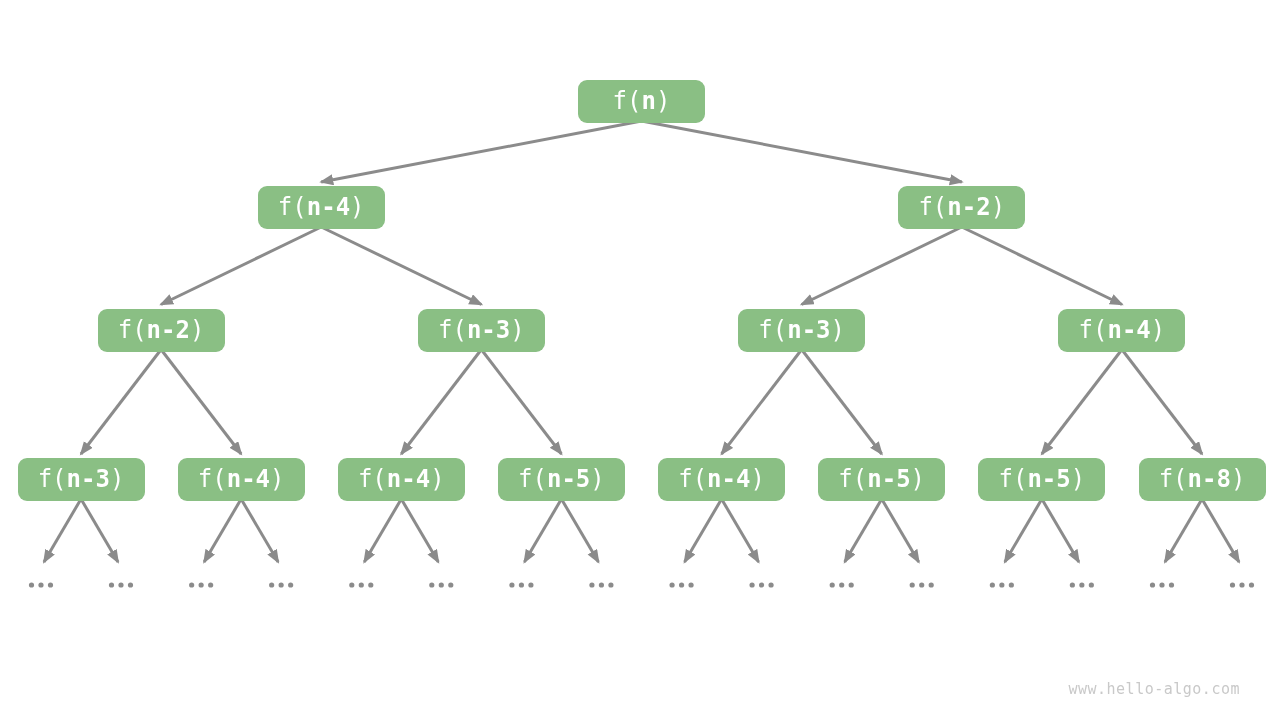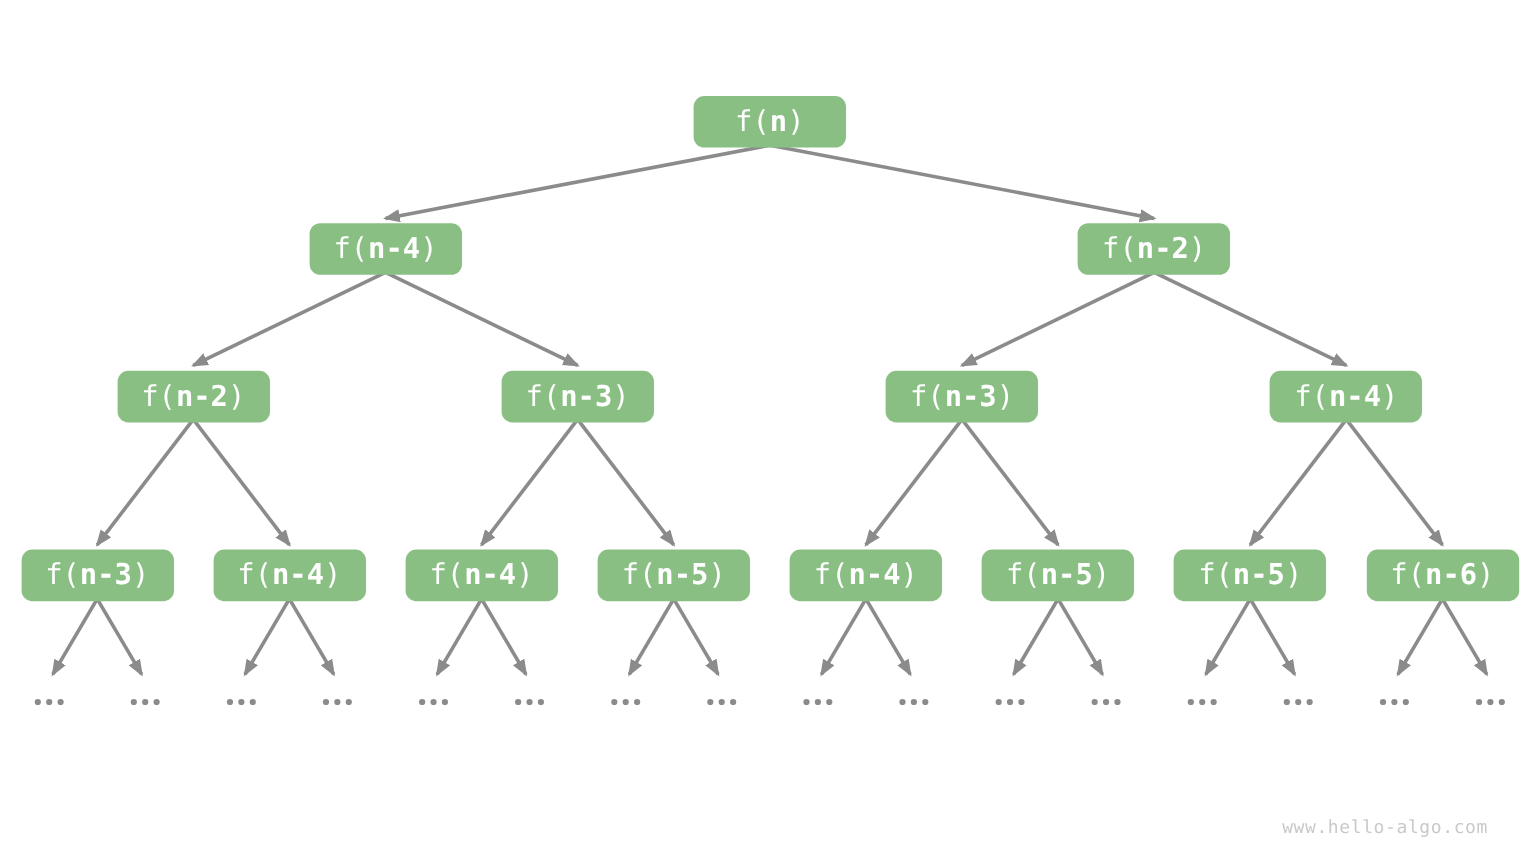--- a/index.html
+++ b/index.html
@@ -264,19 +264,19 @@
         <span class="arg">n-5</span>
         <span>)</span>
       </div>
       <div class="tree-node" style="left: 978.358px; top: 458px; background: rgb(138, 191, 132); color: rgb(255, 255, 255);">
         <span>f(</span>
         <span class="arg">n-5</span>
         <span>)</span>
       </div>
       <div class="tree-node" style="left: 1138.5px; top: 458px; background: rgb(138, 191, 132); color: rgb(255, 255, 255);">
         <span>f(</span>
-        <span class="arg">n-6</span>
+        <span class="arg">n-8</span>
         <span>)</span>
       </div>
     </div>
 
   <div class="watermark" style="color: rgb(201, 201, 201);">www.hello-algo.com</div>
 </div>
 
 </body></html>

